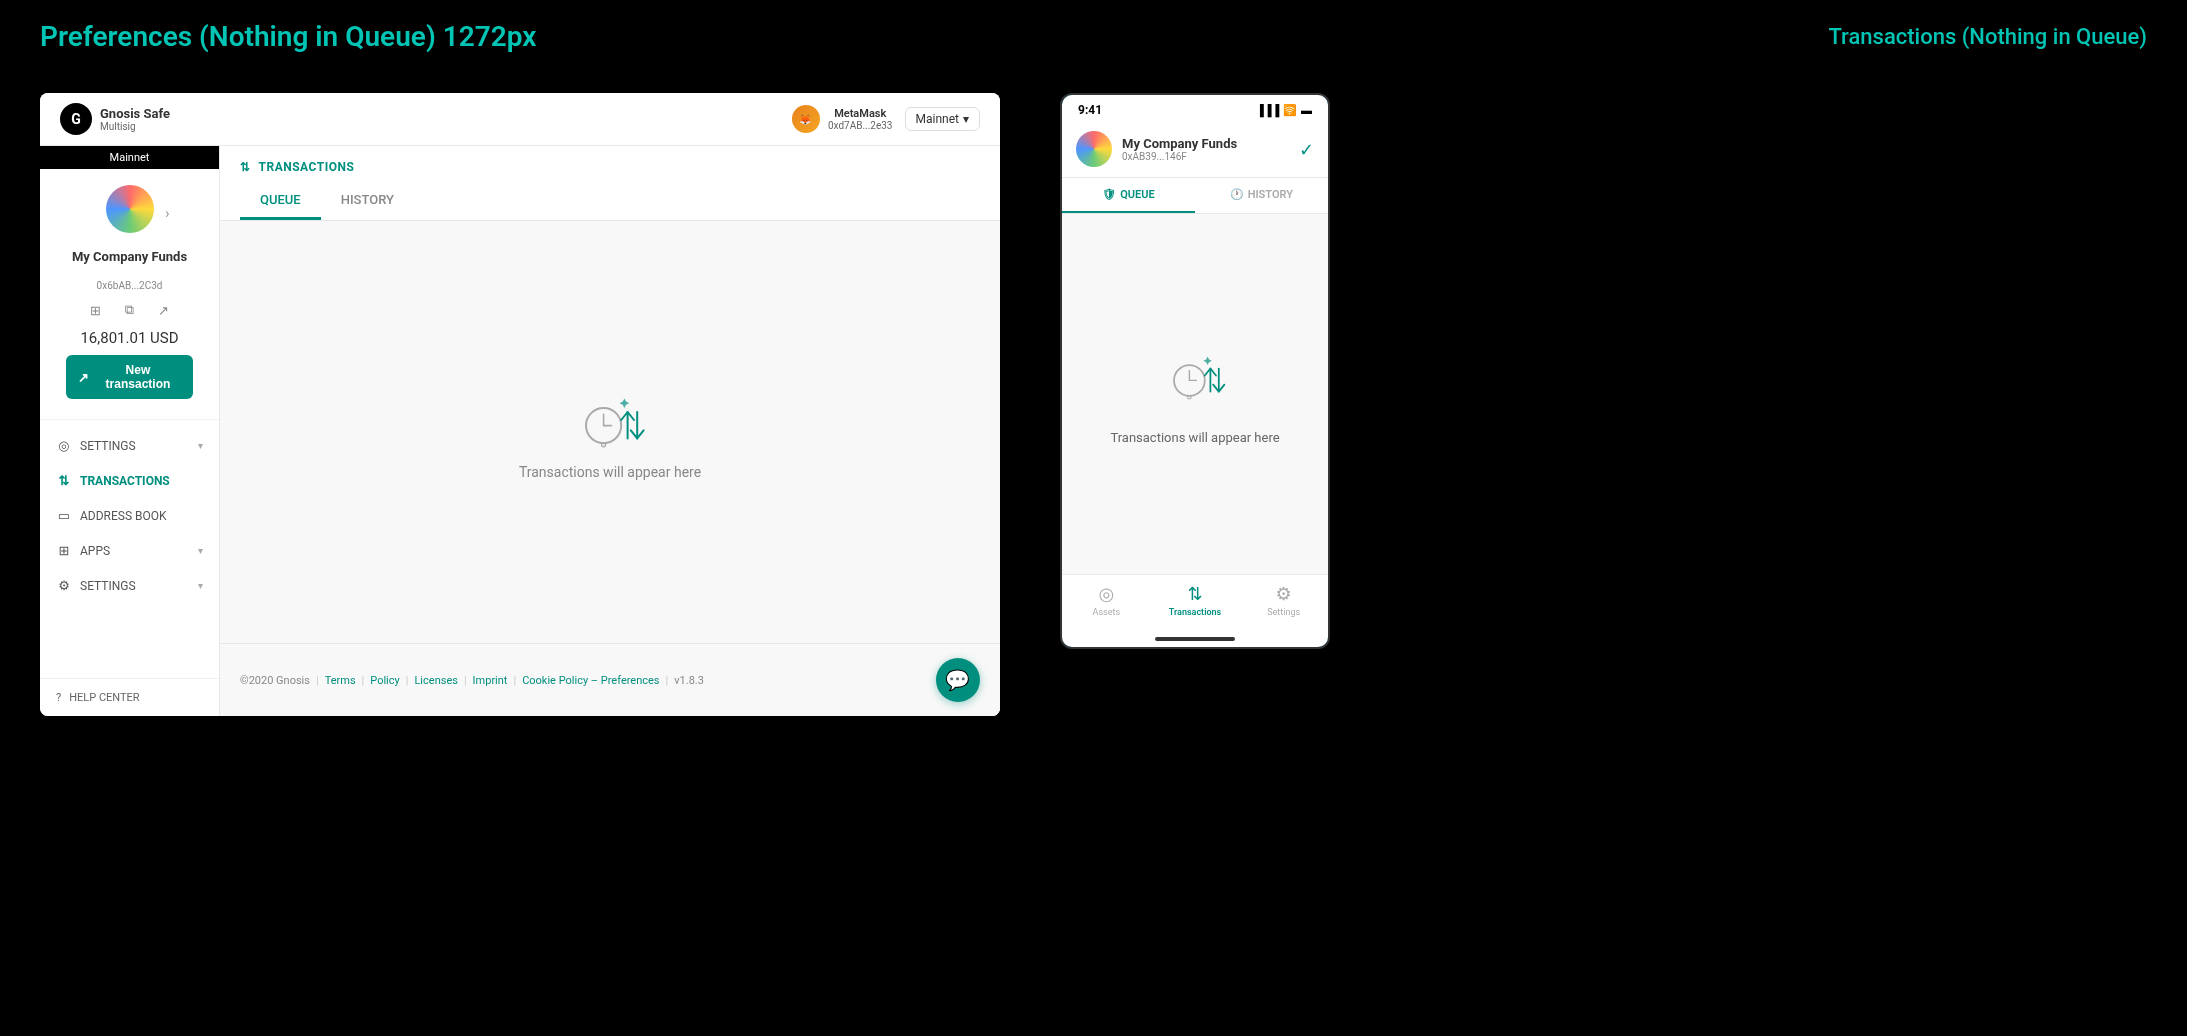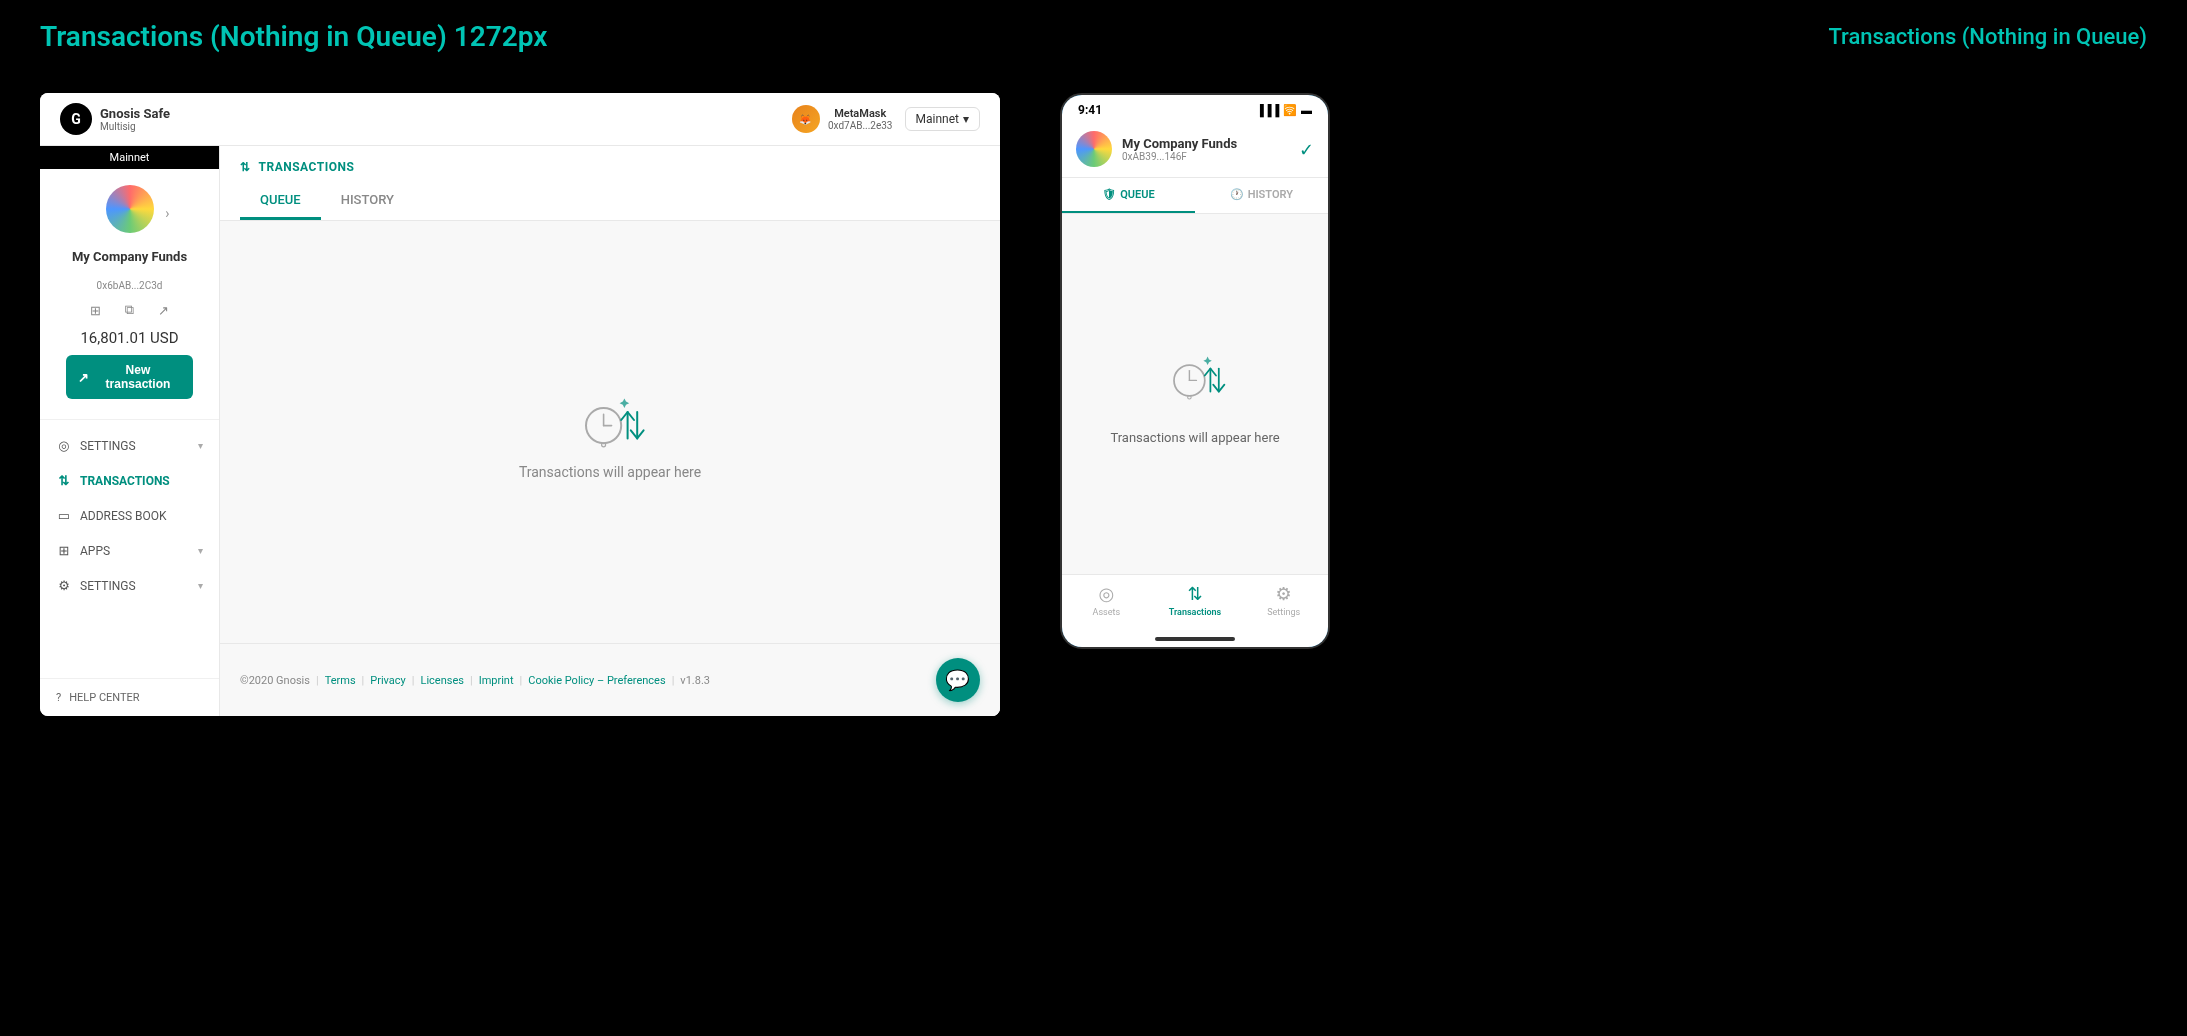--- a/index.html
+++ b/index.html
@@ -361,21 +361,21 @@
       color: #fff;
       font-size: 20px;
       cursor: pointer;
       box-shadow: 0 2px 8px rgba(0,143,127,0.4);
     }
 
     
     .mobile-app {
       width: 270px;
       background: #0369a1;
-      border-radius: 22px;
+      border-radius: 12px;
       overflow: hidden;
       box-shadow: 0 4px 30px rgba(0,0,0,0.5);
       border: 2px solid #333;
     }
     .mobile-status-bar {
       background: #fff;
       display: flex;
       justify-content: space-between;
       align-items: center;
       padding: 8px 16px 4px;
@@ -519,21 +519,21 @@
       width: 80px;
       height: 4px;
       background: #333;
       border-radius: 2px;
     }
   </style>
 </head>
 <body>
 
 <div class="top-banner">
-  <span class="top-banner-title">Transactions (Nothing in Queue) 1272px</span>
+  <span class="top-banner-title">Preferences (Nothing in Queue) 1272px</span>
   <span class="top-banner-title-right">Transactions (Nothing in Queue)</span>
 </div>
 
 <div class="main-content">
 
   <div class="desktop-app">
 
     <div class="app-header">
       <div class="app-logo">
         <div class="app-logo-icon">
@@ -653,21 +653,21 @@
           </svg>
           <span class="empty-state-text">Transactions will appear here</span>
         </div>
 
         <div class="app-footer">
           <div class="footer-links">
             <span>©2020 Gnosis</span>
             <span class="footer-sep">|</span>
             <a class="footer-link">Terms</a>
             <span class="footer-sep">|</span>
-            <a class="footer-link">Privacy</a>
+            <a class="footer-link">Policy</a>
             <span class="footer-sep">|</span>
             <a class="footer-link">Licenses</a>
             <span class="footer-sep">|</span>
             <a class="footer-link">Imprint</a>
             <span class="footer-sep">|</span>
             <a class="footer-link">Cookie Policy – Preferences</a>
             <span class="footer-sep">|</span>
             <span>v1.8.3</span>
           </div>
           <div class="chat-btn">💬</div>

